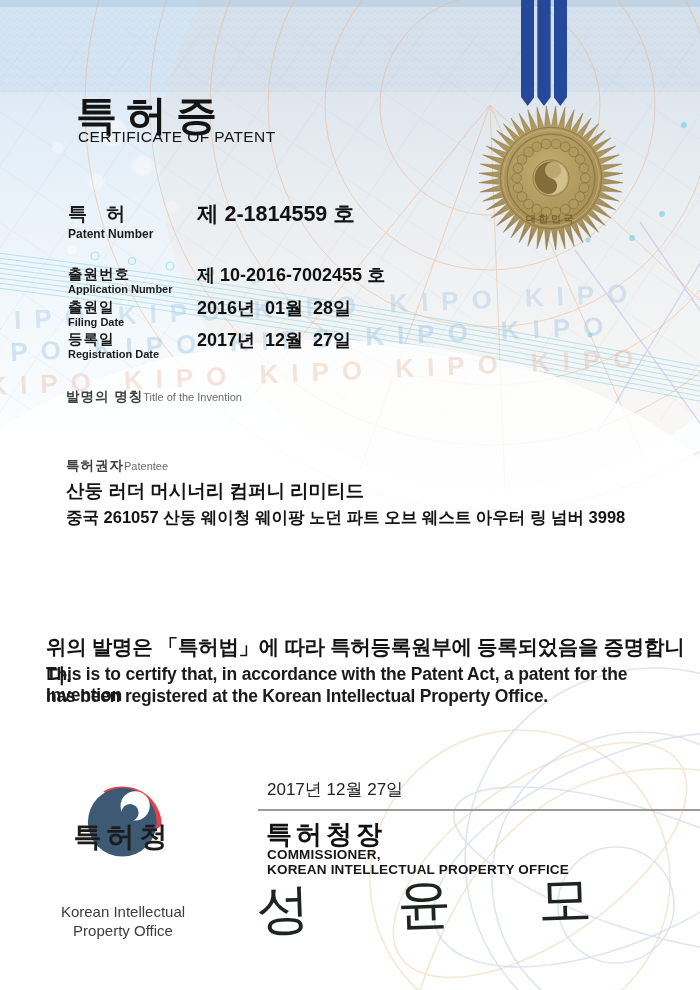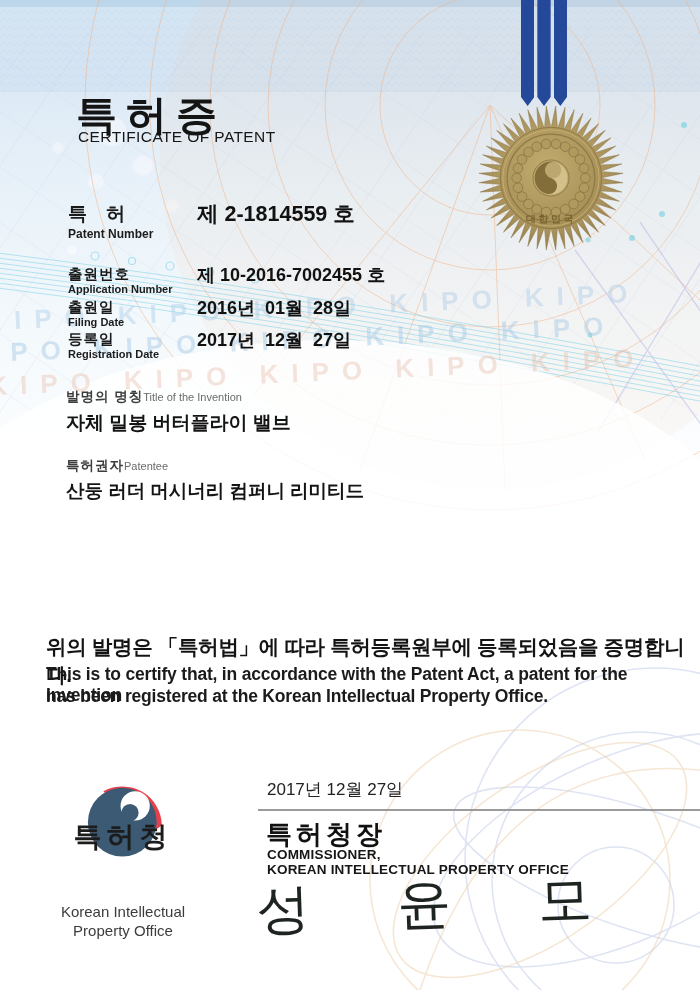--- a/index.html
+++ b/index.html
@@ -221,29 +221,29 @@
       <div class="flk">등록일</div>
       <div class="fle">Registration Date</div>
       <div class="fval">2017년  12월  27일</div>
     </div>
 
     <div class="sec" style="top:388px">
       <div class="sec-head">
         <span class="sec-ko">발명의 명칭</span>
         <span class="sec-en">Title of the Invention</span>
       </div>
-      <div class="sec-line" style="margin-top:4px;font-size:19px">자체 밀봉 버터플라이 밸브</div>
     </div>
 
     <div class="sec" style="top:457px">
       <div class="sec-head">
         <span class="sec-ko">특허권자</span>
         <span class="sec-en">Patentee</span>
       </div>
       <div class="sec-line" style="margin-top:3px;font-size:18.5px">산둥 러더 머시너리 컴퍼니 리미티드</div>
+      <div class="sec-line" style="margin-top:4px;font-size:16.5px">중국 261057 산둥 웨이청 웨이팡 노던 파트 오브 웨스트 아우터 링 넘버 3998</div>
     </div>
 
 
     <div class="abs stmt-ko">위의 발명은 「특허법」에 따라 특허등록원부에 등록되었음을 증명합니다.</div>
     <div class="abs stmt-en" style="left:46px;top:664px">This is to certify that, in accordance with the Patent Act, a patent for the invention</div>
     <div class="abs stmt-en" style="left:46px;top:686px">has been registered at the Korean Intellectual Property Office.</div>
 
     <div class="abs issue-date">2017년 12월 27일</div>
     <div class="abs rule"></div>
     <div class="abs comm-ko">특허청장</div>

